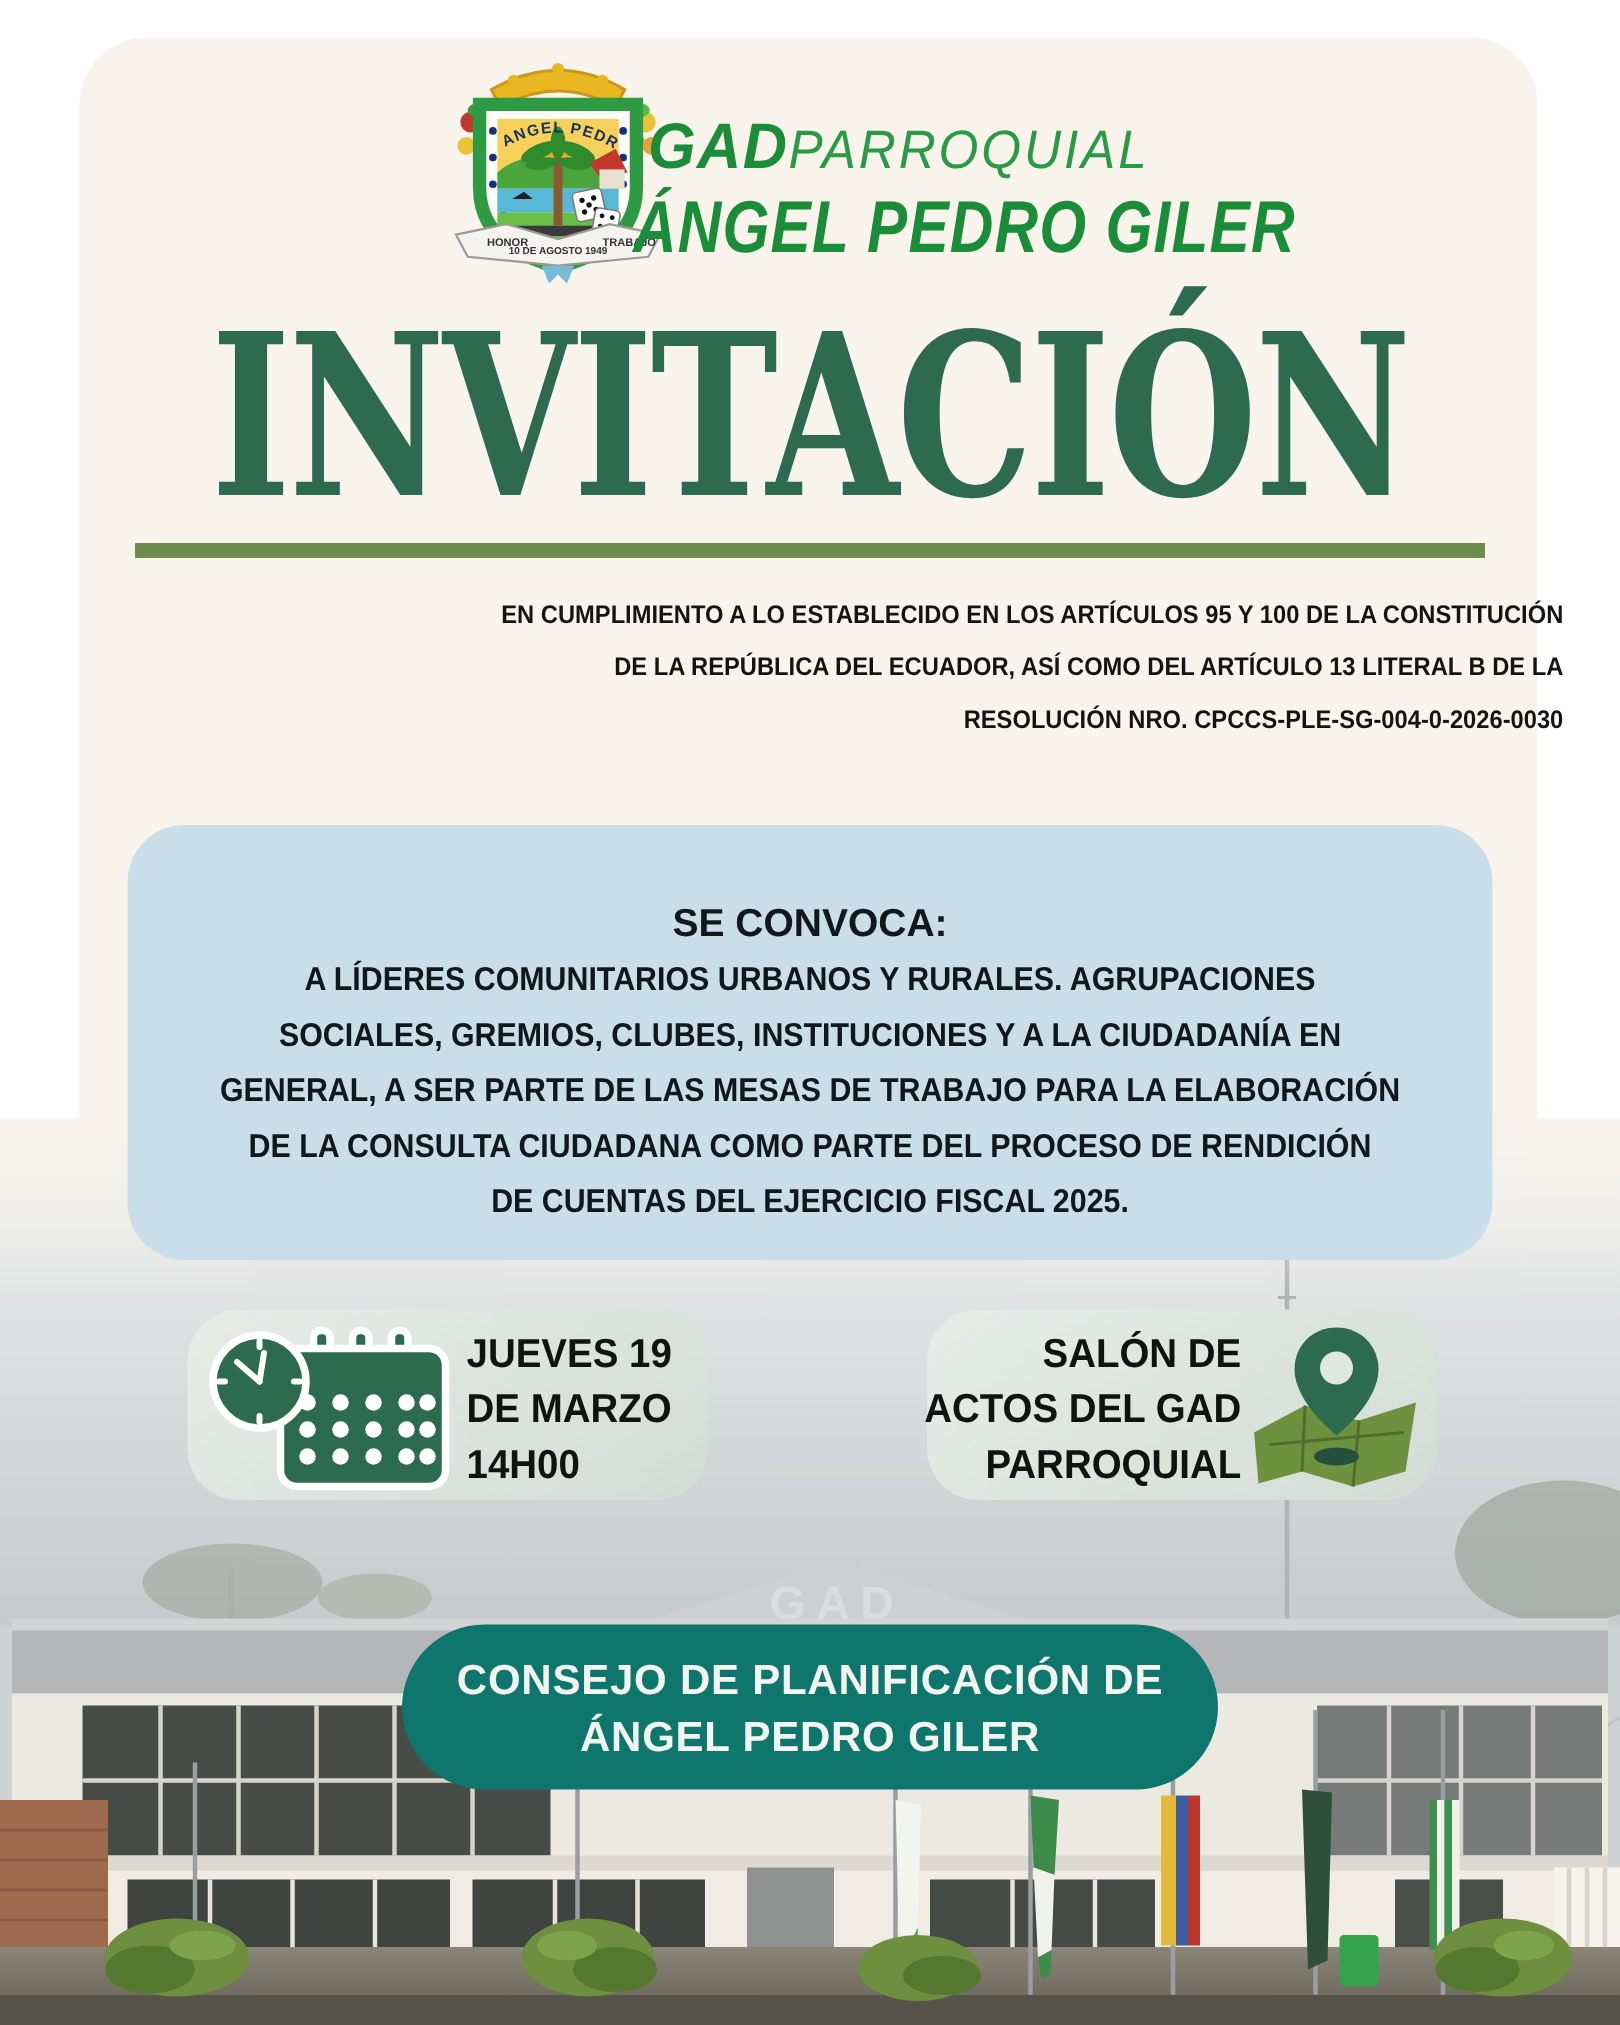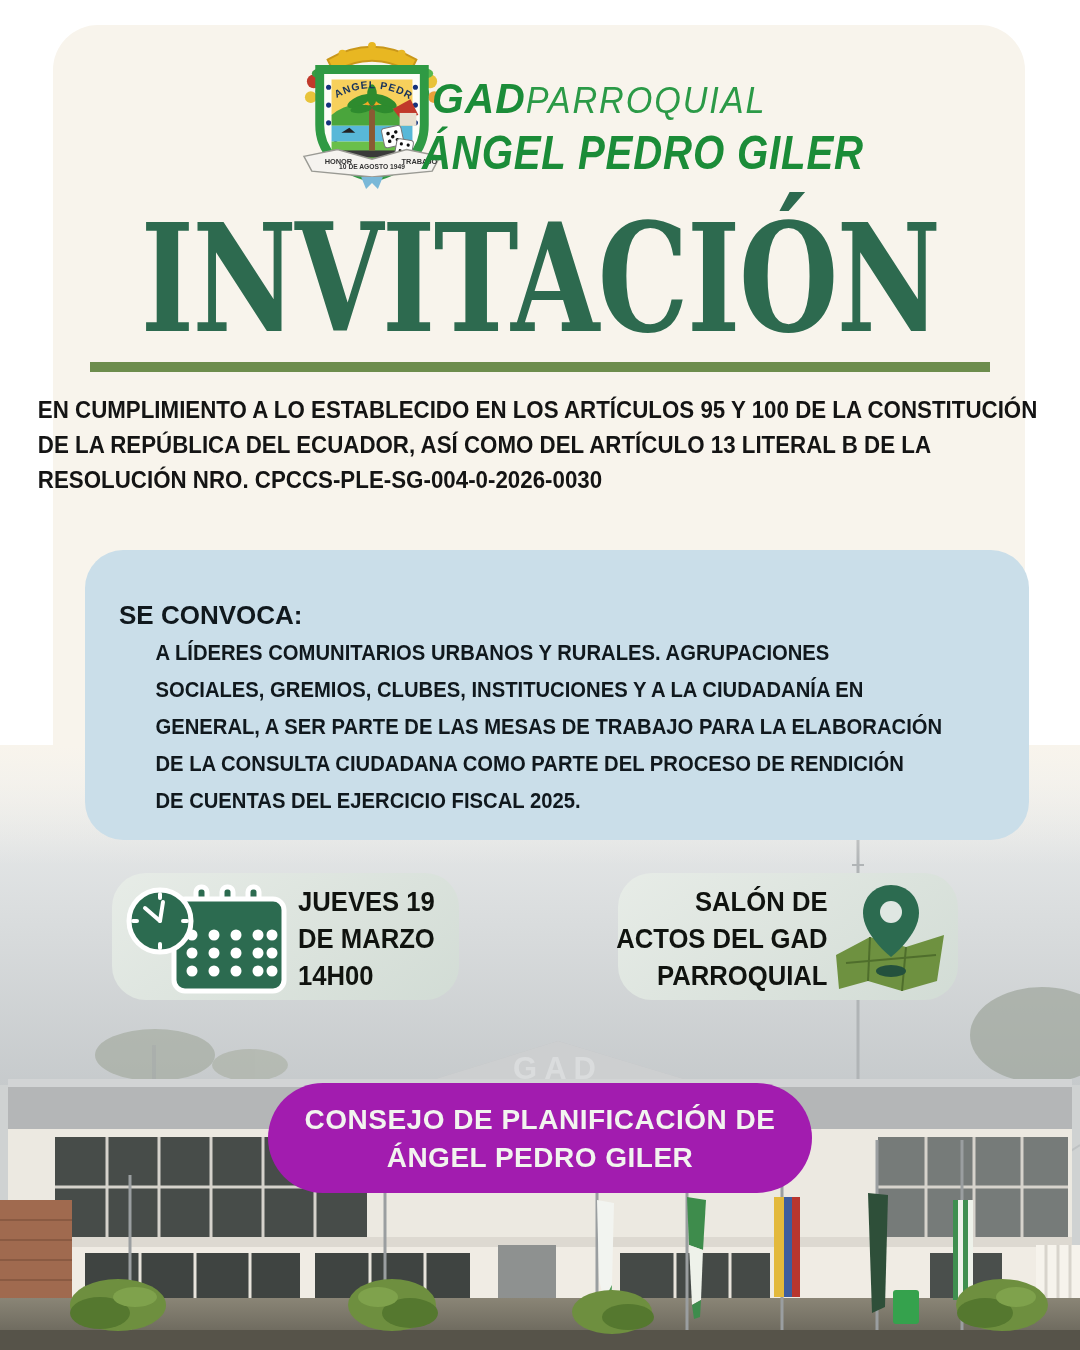--- a/index.html
+++ b/index.html
@@ -19,46 +19,46 @@
   .org-l2{font-size:49px;font-weight:800;color:#1b8c38;margin-top:1px;margin-left:-10px;
           transform:scaleX(.82);transform-origin:left;letter-spacing:1px;}
 
   
   .title{position:absolute;left:0;right:0;top:203px;text-align:center;
          font-family:"DejaVu Serif",serif;font-weight:700;font-size:150px;line-height:1.0;
          color:#2d6a4f;transform:scaleX(.76);letter-spacing:-2px;}
   .rule{position:absolute;left:90px;top:362px;width:900px;height:10px;background:#6d8d4d;}
 
   
-  .legal{position:absolute;left:0;right:0;top:392px;text-align:left;color:#141414;
-         font-weight:800;font-size:24px;line-height:35px;}
+  .legal{position:absolute;left:0;right:0;top:392px;text-align:right;color:#141414;
+         font-weight:800;font-size:17px;line-height:35px;}
   .legal div{white-space:nowrap;transform:scaleX(.93);transform-origin:center;}
 
   
   .convoca{position:absolute;left:85px;top:550px;width:910px;height:290px;background:#cadee9;
-           border-radius:38px;color:#10181d;padding-left:34px;}
+           border-radius:38px;text-align:center;color:#10181d;}
   .convoca-head{margin-top:47px;font-weight:800;font-size:26px;line-height:37px;}
   .convoca-body{font-weight:800;font-size:22px;line-height:37px;}
   .convoca-body div{white-space:nowrap;transform:scaleX(.92);transform-origin:center;}
 
   
   .panel{position:absolute;top:873px;height:127px;border-radius:34px;
          background:linear-gradient(145deg,#e7ece7,#d2dcd5);}
-  .panel-date{left:112px;width:347px;}
+  .panel-date{left:125px;width:347px;}
   .panel-venue{left:618px;width:340px;}
   .date-text{position:absolute;left:186px;top:11px;font-weight:800;font-size:27px;line-height:37px;
              color:#10130f;transform:scaleX(.95);transform-origin:left;white-space:nowrap;}
   .venue-text{position:absolute;right:130px;top:11px;text-align:right;font-weight:800;font-size:27px;
               line-height:37px;color:#10130f;transform:scaleX(.95);transform-origin:right;white-space:nowrap;}
   .icon-cal{position:absolute;left:10px;top:6px;}
   .icon-pin{position:absolute;right:8px;top:6px;}
 
   
   .banner{position:absolute;left:268px;top:1083px;width:544px;height:110px;border-radius:55px;
-          background:#a21caf;text-align:center;color:#f2f4ef;}
+          background:#0f766e;text-align:center;color:#f2f4ef;}
   .banner div{font-weight:800;font-size:28px;line-height:38px;letter-spacing:.5px;}
   .banner div:first-child{margin-top:18px;}
 </style>
 </head>
 <body>
 
 <div class="canvas">
 
   <div class="card"></div>
 

